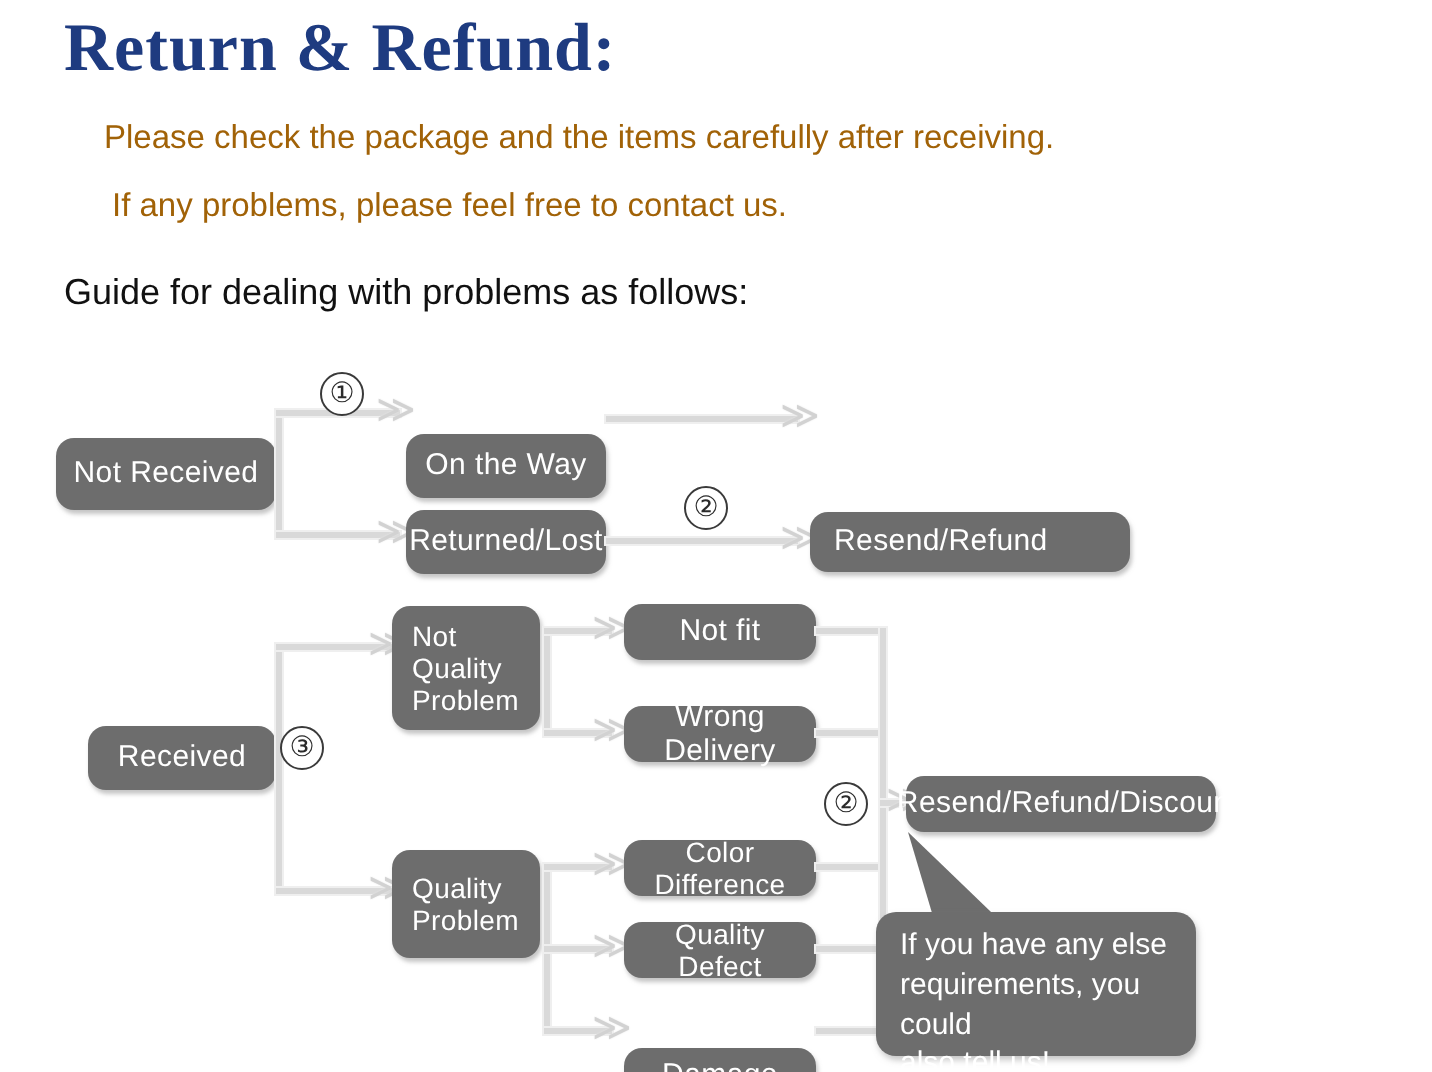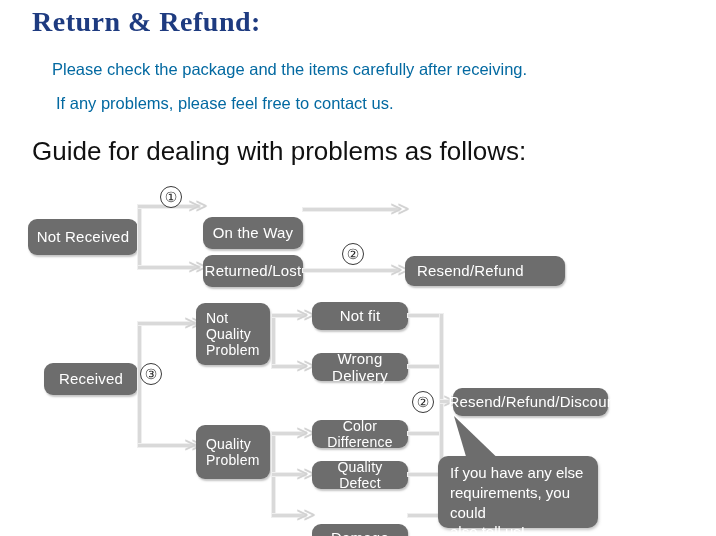--- a/index.html
+++ b/index.html
@@ -9,34 +9,34 @@
     font-family:"Liberation Sans", sans-serif;
     overflow:hidden;
     position:relative;
   }
   #root{position:relative;width:716px;height:536px;}
 
   
   .title{
     position:absolute;left:32px;top:6px;
     font-family:"Liberation Serif", serif;
-    font-weight:bold;font-size:28px;letter-spacing:0.5px;
+    font-weight:bold;font-size:34px;letter-spacing:0.5px;
     color:#1e3b80;
     white-space:nowrap;
   }
   .lede{
     position:absolute;
-    font-size:16.5px;color:#0369a1;white-space:nowrap;
+    font-size:16.5px;color:#a16207;white-space:nowrap;
     font-family:"Liberation Sans", sans-serif;
   }
   .lede1{left:52px;top:60px;}
   .lede2{left:56px;top:94px;}
   .guide{
     position:absolute;left:32px;top:136px;
-    font-size:26px;color:#111111;white-space:nowrap;
+    font-size:18px;color:#111111;white-space:nowrap;
   }
 
   
   .chart{position:absolute;left:0;top:0;width:716px;height:536px;}
 
   .node{
     position:absolute;
     background:#6d6d6d;
     color:#ffffff;
     border-radius:9px;

